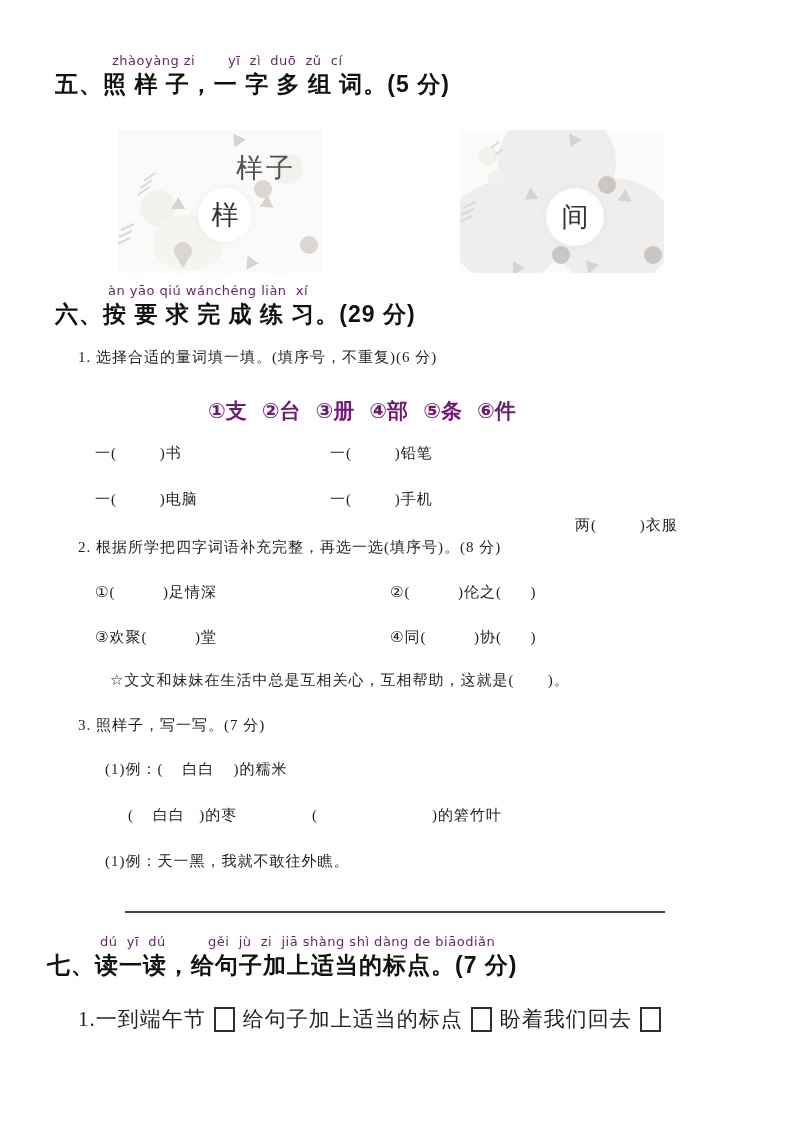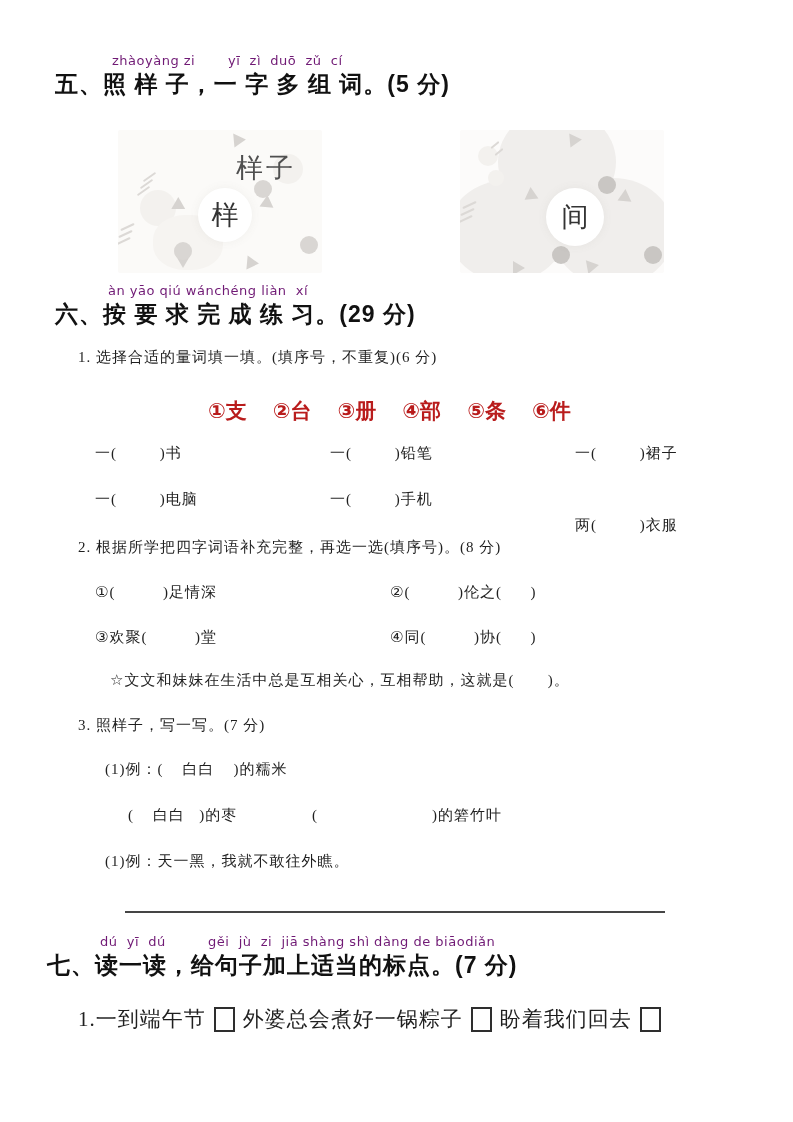--- a/index.html
+++ b/index.html
@@ -18,23 +18,23 @@
   .sec-title {
     position:absolute; white-space:pre;
     font-family:"Liberation Sans","DejaVu Sans",sans-serif;
     font-weight:700; font-size:23px; letter-spacing:1px; color:#111;
   }
   .body-line {
     position:absolute; white-space:pre;
     font-size:15px; letter-spacing:1px; color:#1f1f1f;
   }
   .options-line {
-    position:absolute; display:flex; gap:26px;
+    position:absolute; display:flex; gap:15px;
     font-family:"DejaVu Sans","Liberation Sans",sans-serif;
-    font-weight:700; font-size:21px; color:#b91c1c;
+    font-weight:700; font-size:21px; color:#701a75;
   }
   .options-line span { white-space:pre; }
   
   .img-box {
     position:absolute; width:204px; height:143px;
     background:#fbfaf8; overflow:hidden; border-radius:2px;
   }
   .img-box.right { background:#fcfbfa; }
   .blob { position:absolute; border-radius:50%; background:#f0eeec; }
   .softc { position:absolute; border-radius:50%; background:#f3f1ee; }
@@ -131,21 +131,20 @@
   <div class="options-line" style="left:208px;top:397px">
     <span>①支</span>
     <span>②台</span>
     <span>③册</span>
     <span>④部</span>
     <span>⑤条</span>
     <span>⑥件</span>
   </div>
   <div class="body-line" style="left:95px;top:444px">一(         )书</div>
   <div class="body-line" style="left:330px;top:444px">一(         )铅笔</div>
-  <div class="body-line" style="left:575px;top:444px">一(         )裙子</div>
   <div class="body-line" style="left:95px;top:490px">一(         )电脑</div>
   <div class="body-line" style="left:330px;top:490px">一(         )手机</div>
   <div class="body-line" style="left:575px;top:516px">两(         )衣服</div>
 
   <div class="body-line" style="left:78px;top:538px">2. 根据所学把四字词语补充完整，再选一选(填序号)。(8 分)</div>
   <div class="body-line" style="left:95px;top:583px">①(          )足情深</div>
   <div class="body-line" style="left:390px;top:583px">②(          )伦之(      )</div>
   <div class="body-line" style="left:95px;top:628px">③欢聚(          )堂</div>
   <div class="body-line" style="left:390px;top:628px">④同(          )协(      )</div>
   <div class="body-line" style="left:110px;top:671px">☆文文和妹妹在生活中总是互相关心，互相帮助，这就是(       )。</div>
@@ -159,19 +158,19 @@
   <div class="divider" style="left:125px;top:911px;width:540px"></div>
 
   <span class="pinyin" style="left:100px;top:934px">dú  yī  dú</span>
   <span class="pinyin" style="left:208px;top:934px">gěi  jù  zi  jiā shàng shì dàng de biāodiǎn</span>
   <div class="sec-title" style="left:47px;top:950px">七、读一读，给句子加上适当的标点。(7 分)</div>
 
   <div class="punct-line" style="left:78px;top:1005px">
     <span>1.</span>
     <span>一到端午节</span>
     <span class="ans-box"></span>
-    <span>外婆总会煮好一锅粽子</span>
+    <span>给句子加上适当的标点</span>
     <span class="ans-box"></span>
     <span>盼着我们回去</span>
     <span class="ans-box"></span>
   </div>
 
 </div>
 
 </body></html>

